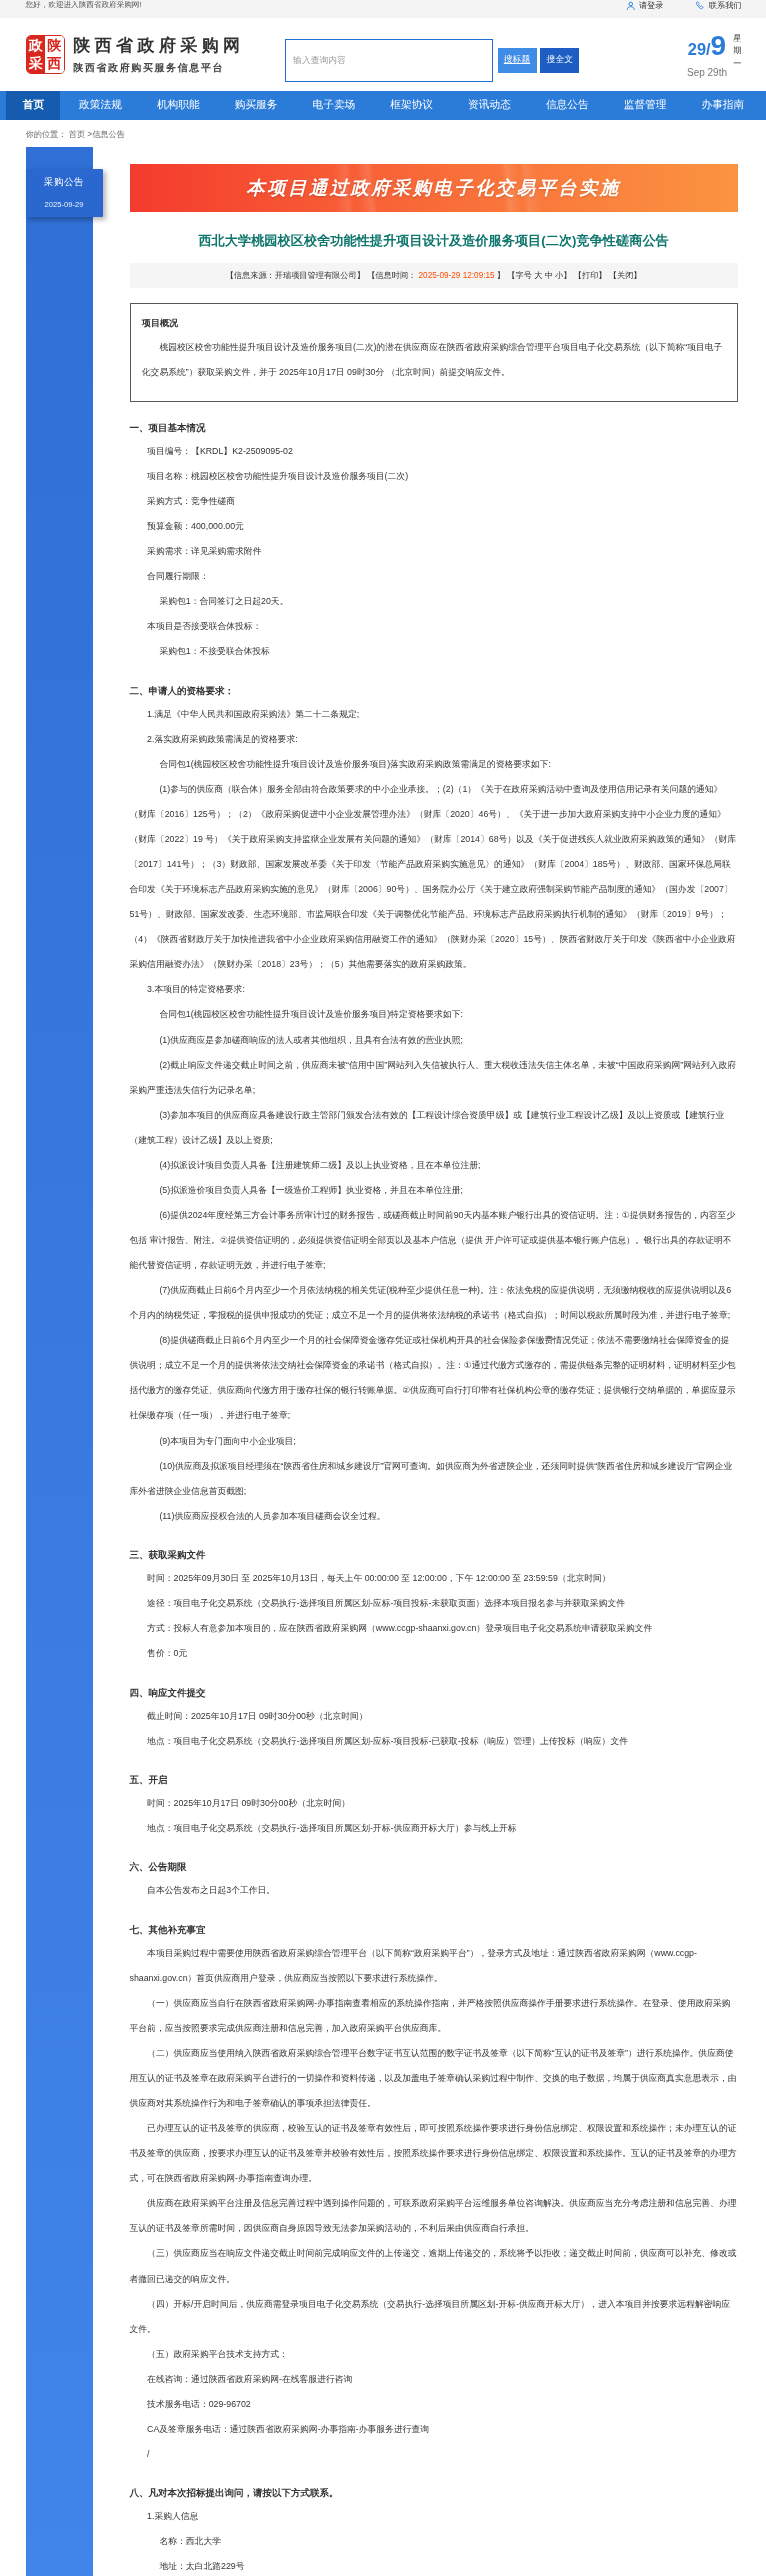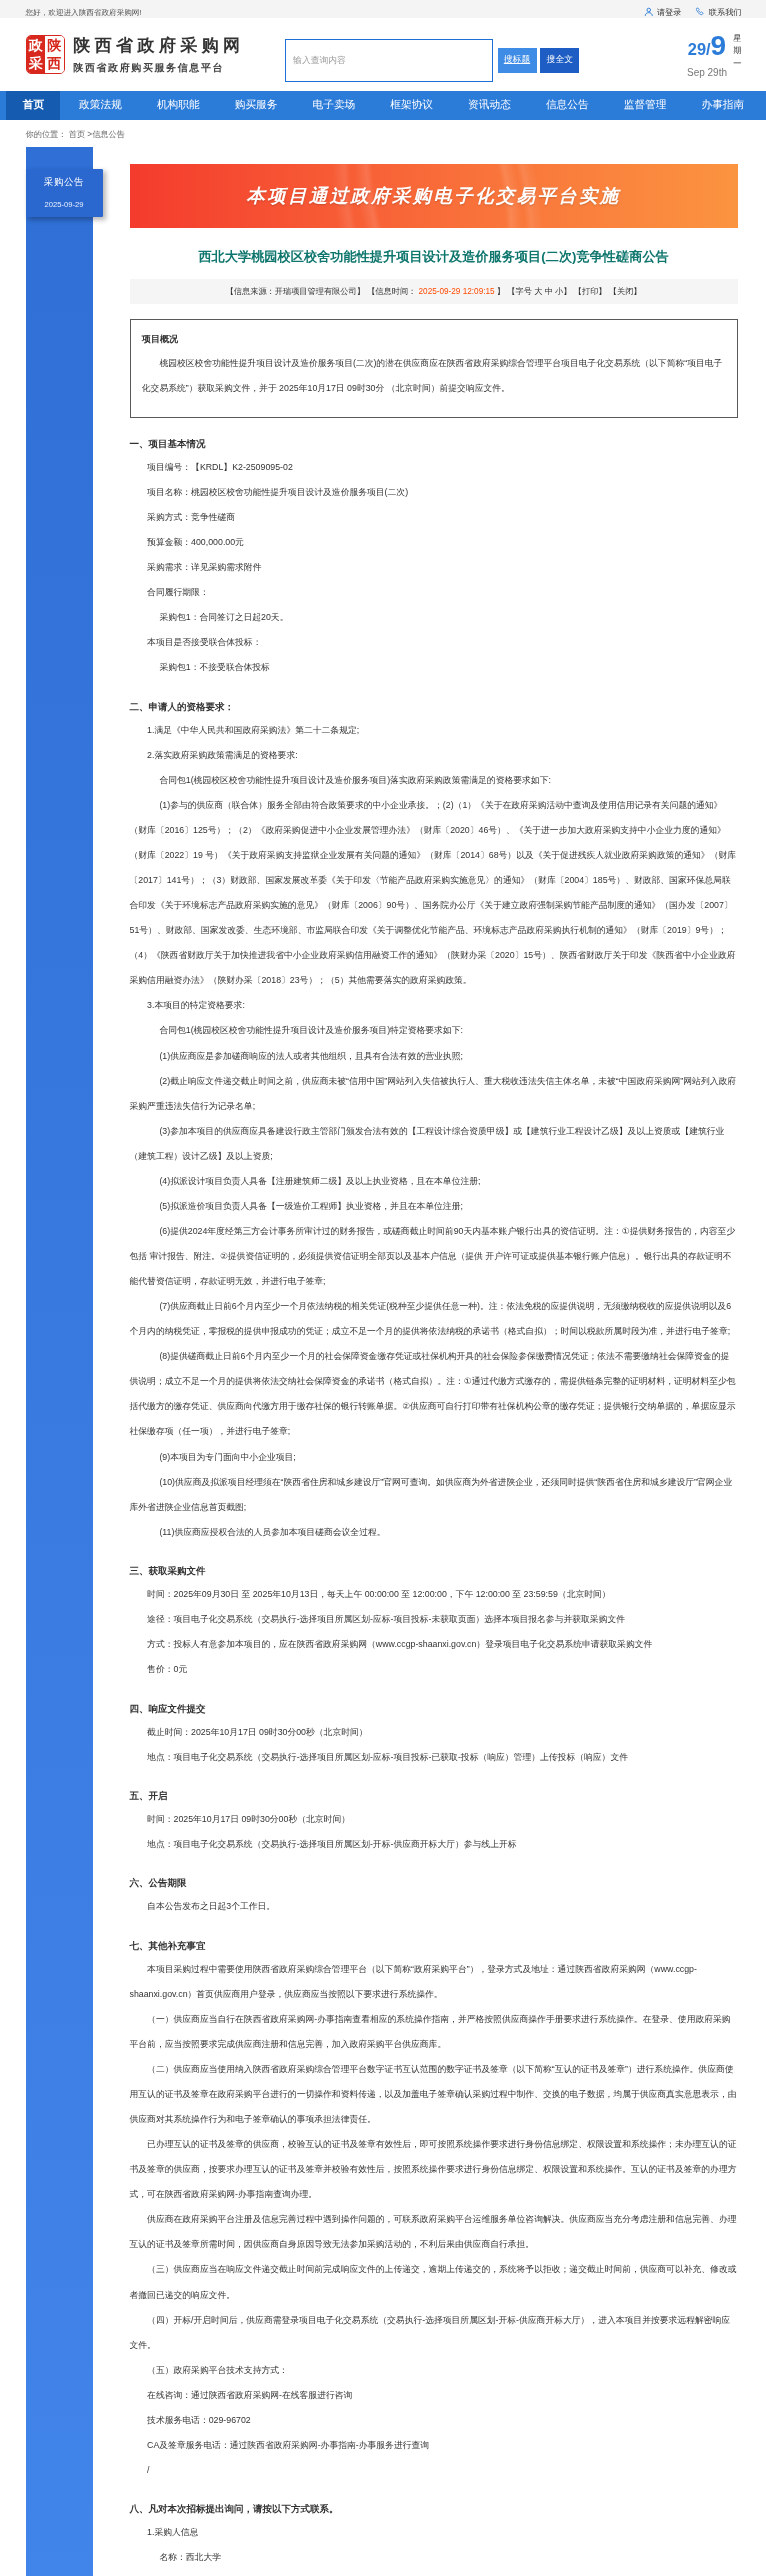--- a/index.html
+++ b/index.html
@@ -1,22 +1,22 @@
 <!DOCTYPE html>
 <html style="font-size:10px"><head>
 <meta charset="utf-8">
 <style>
   * { margin:0; padding:0; box-sizing:border-box; }
   body { font-family:"Liberation Sans","DejaVu Sans",sans-serif; background:#ffffff; color:#333; width:767px; margin:0 auto; }
   a { text-decoration:none; color:inherit; cursor:pointer; }
 
   
   .utilbar { background:#f4f4f4; height:17.7px; font-size:7.6px; color:#555; }
-  .utilbar-inner { width:716px; margin:0 auto; display:flex; align-items:flex-end; height:100%; }
-  .util-right { margin-left:auto; display:flex; gap:14px; align-items:center; color:#333; }
+  .utilbar-inner { width:716px; margin:0 auto; display:flex; align-items:flex-start; height:100%; }
+  .util-right { margin-left:auto; display:flex; gap:32px; align-items:center; color:#333; }
   .util-link { display:flex; align-items:center; gap:3.8px; font-size:8.2px; }
   .util-link svg { display:block; }
 
   
   .header { width:716px; margin:0 auto; display:flex; align-items:center; padding:10px 0 8.8px; }
   .logo { width:39px; height:39px; border:1.9px solid #d8281e; border-radius:5px; display:grid; grid-template-columns:1fr 1fr; grid-template-rows:1fr 1fr; overflow:hidden; flex:0 0 auto; }
   .logo span { display:flex; align-items:center; justify-content:center; font-size:14px; font-weight:bold; }
   .logo .lr { background:#d8281e; color:#fff; }
   .logo .lw { background:#fff; color:#d8281e; }
   .titles { margin-left:8.8px; }
@@ -46,21 +46,21 @@
 
   
   .page { width:716px; margin:0 auto 0; display:flex; align-items:stretch; }
   .side { width:67px; background:linear-gradient(180deg,#2f6fd6,#4285ea); flex:0 0 auto; }
   .side-box { width:77px; margin-top:21.4px; background:#2a68cf; color:#fff; text-align:center; padding:7.6px 3.8px; box-shadow:2.5px 2.5px 5px rgba(0,0,0,.28); border-radius:1.3px; }
   .side-cat { font-size:9.5px; letter-spacing:0.6px; }
   .side-date { font-size:7.6px; margin-top:11px; color:#e8f0ff; }
   .main { flex:1; padding:16.4px 3.8px 29px 37px; min-width:0; }
 
   
-  .banner { height:64px; background:linear-gradient(90deg,#f43b2d,#f9703a 55%,#fb9440); display:flex; align-items:center; justify-content:center; position:relative; overflow:hidden; }
+  .banner { height:48px; background:linear-gradient(90deg,#f43b2d,#f9703a 55%,#fb9440); display:flex; align-items:center; justify-content:center; position:relative; overflow:hidden; }
   .banner::before { content:""; position:absolute; inset:0;
     background:radial-gradient(circle at 8% 120%, transparent 58%, rgba(255,255,255,.12) 59%, transparent 61%),
                radial-gradient(circle at 4% 140%, transparent 63%, rgba(255,255,255,.10) 64%, transparent 66%),
                radial-gradient(circle at 96% -30%, transparent 58%, rgba(255,255,255,.12) 59%, transparent 61%),
                radial-gradient(circle at 99% -10%, transparent 63%, rgba(255,255,255,.10) 64%, transparent 66%); }
   .banner-text { color:#fff; font-size:18.3px; font-weight:bold; font-style:italic; letter-spacing:2.5px; text-shadow:0 1.3px 1.9px rgba(0,0,0,.18); position:relative; }
 
   
   .art-title { text-align:center; font-size:13.2px; font-weight:bold; color:#0f766e; margin:19px 25px 12.6px; line-height:1.5; }
   .metabar { background:#f5f5f5; text-align:center; font-size:8.2px; color:#333; padding:7px 2.5px; margin-bottom:15px; }

